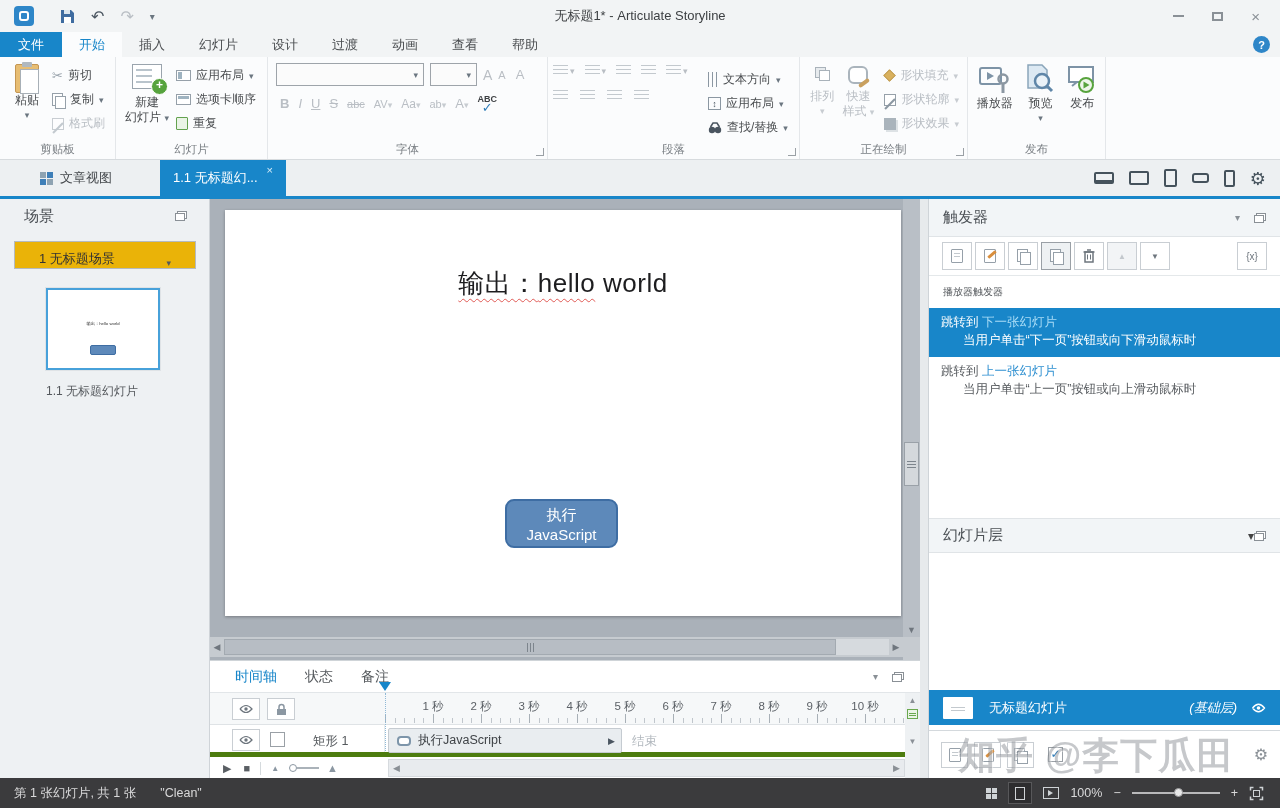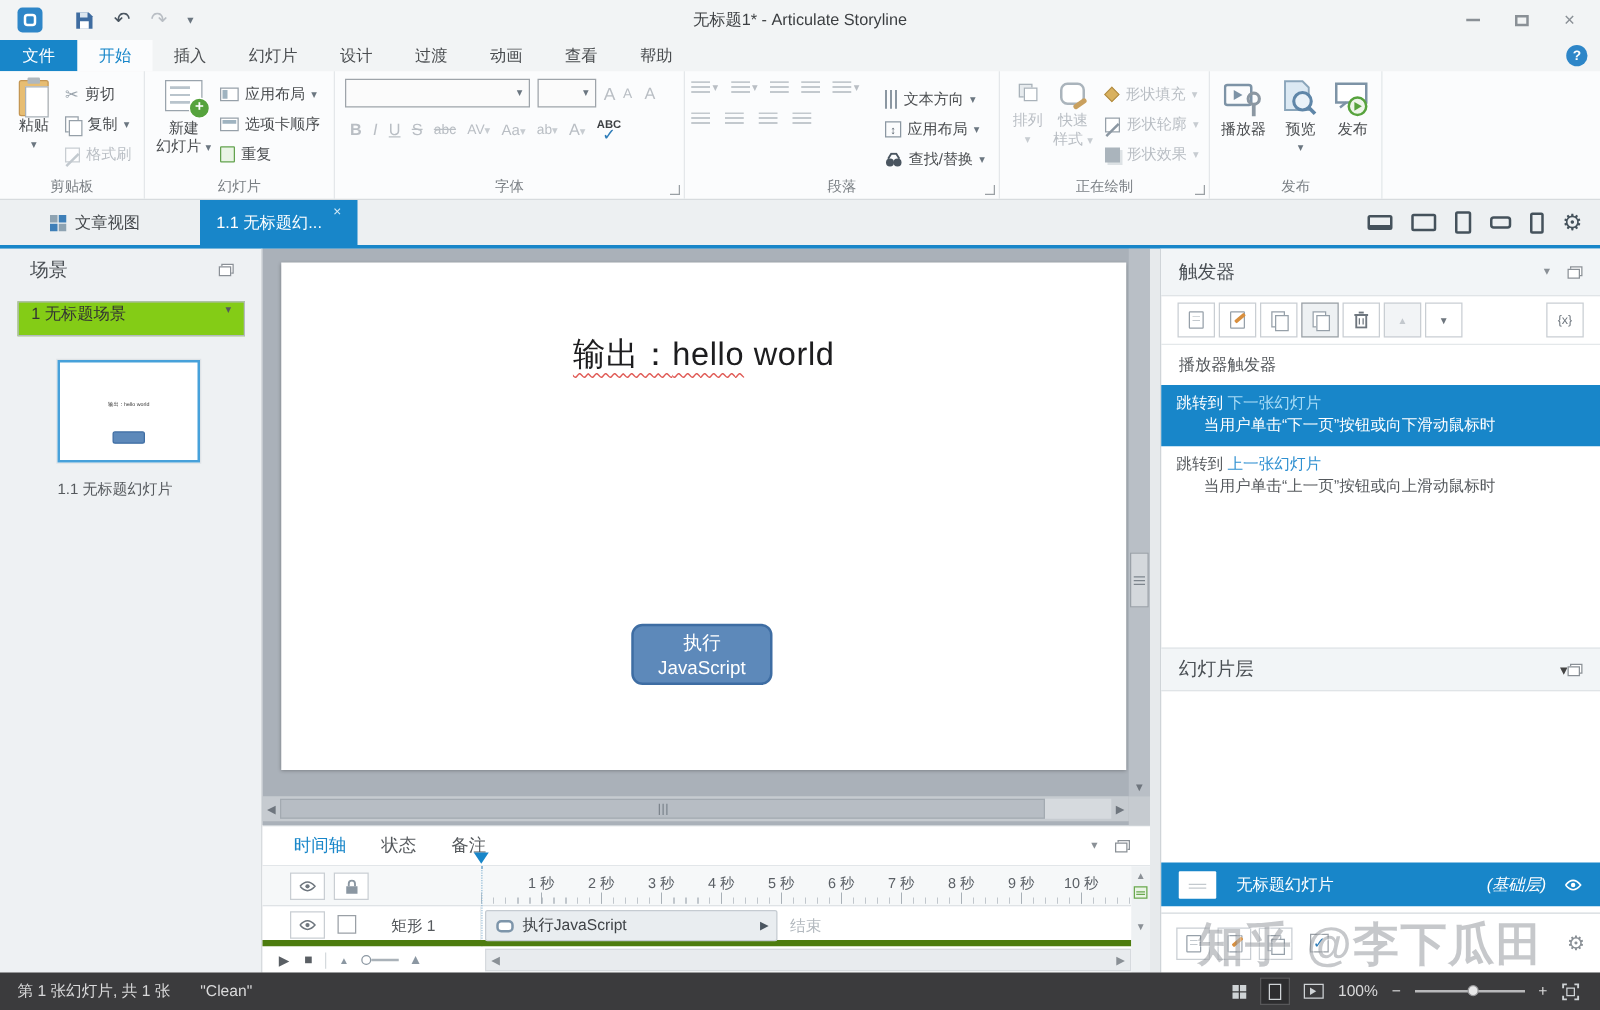--- a/index.html
+++ b/index.html
@@ -84,21 +84,21 @@
 .dv-tabp{width:13px;height:18px}
 .dv-phl{width:17px;height:10px;border-radius:3px}
 .dv-php{width:11px;height:17px;border-radius:2px}
 .gearch{font-size:18px;color:#45525c;font-family:"DejaVu Sans",sans-serif}
 
 .scenes{position:absolute;top:199px;left:0;width:210px;bottom:30px;background:#eef1f3;border-right:1px solid #cfd4d8}
 .ptitle{font-size:15px;color:#4b5055}
 .undock{width:12px;height:10px;position:relative}
 .undock:before{content:"";position:absolute;right:0;top:0;width:8px;height:6px;border:1px solid #8a9096;background:#fff}
 .undock:after{content:"";position:absolute;left:0;bottom:0;width:8px;height:6px;border:1px solid #8a9096;background:#fff}
-.sc-select{position:absolute;top:42px;left:14px;width:182px;height:28px;background:#84cc16;border:1px solid #b4bac0;display:flex;align-items:flex-start;padding:0 10px;font-size:13px;color:#333}
+.sc-select{position:absolute;top:42px;left:14px;width:182px;height:28px;background:#eab308;border:1px solid #b4bac0;display:flex;align-items:flex-end;padding:0 24px;font-size:13px;color:#333}
 .thumbbox{position:absolute;top:89px;left:46px;width:114px;height:82px;background:#fff;border:2px solid #47a1da;box-shadow:0 0 0 1px #dfe3e6}
 .thumbbox .ttxt{position:absolute;top:30px;left:0;right:0;text-align:center;font-size:5px;color:#333;transform:scale(.85)}
 .thumbbox .tbtn{position:absolute;left:50%;top:55px;transform:translateX(-50%);width:26px;height:10px;background:#5d89ba;border:1px solid #3e6da3;border-radius:2px}
 .sc-caption{position:absolute;top:184px;left:46px;font-size:12px;color:#55595d}
 
 .canvas{position:absolute;top:199px;left:210px;width:710px;height:461px;background:#aab1b9}
 .slide{position:absolute;top:11px;left:15px;width:676px;height:406px;background:#fff;box-shadow:0 1px 3px rgba(0,0,0,.3)}
 .slidetext{position:absolute;top:56px;left:0;width:100%;text-align:center;font-size:26px;color:#1d1d1f;letter-spacing:.5px}
 .wavy{text-decoration:underline;text-decoration-style:wavy;text-decoration-color:#e05a55;text-decoration-thickness:1px;text-underline-offset:6px}
 .jsbtn{position:absolute;left:280px;top:289px;width:113px;height:49px;background:#5d89ba;border:2px solid #3e6da3;border-radius:9px;color:#fff;font-size:15px;text-align:center;line-height:20px;padding-top:4px}
@@ -119,21 +119,21 @@
 .rp-head{height:38px;background:#f2f5f7;border-bottom:1px solid #e0e4e7;display:flex;align-items:center;padding:0 14px}
 .rp-head .ptitle{flex:1}
 .rp-head .cc{color:#8a9096;font-size:10px;margin-right:14px}
 .tbar{height:38px;display:flex;align-items:center;padding:0 13px;gap:3px}
 .tbtn{width:30px;height:28px;border:1px solid #c9ced3;background:#fff;display:flex;align-items:center;justify-content:center;color:#6e767e}
 .tbtn.pressed{border-color:#9aa0a6;background:#eef1f3}
 .tbtn.dis{background:#f2f4f6;color:#c3c8cd}
 .tbtn .pgpencil{position:relative}
 .tbtn .pgpencil:after{content:"";position:absolute;right:-4px;bottom:-2px;width:10px;height:3px;background:#d98f3e;transform:rotate(-40deg);border-radius:1px}
 .trig-sep{height:1px;background:#e4e8ea}
-.trig-sec{height:32px;display:flex;align-items:center;padding-left:14px;font-size:13px;color:#55595d}
+.trig-sec{height:32px;display:flex;align-items:center;padding-left:14px;font-size:10px;color:#55595d}
 .trig-item{padding:5px 6px 8px 12px;font-size:12.5px;line-height:18px;color:#55595d}
 .trig-item .tgt{color:#2f90d1}
 .trig-item .when{padding-left:22px}
 .trig-item.sel{background:#1886c9;color:#fff}
 .trig-item.sel .tgt{color:#a8dcf6}
 .lay-head{position:absolute;top:319px;left:0;right:0;height:35px;background:#f2f5f7;border-top:1px solid #e0e4e7;border-bottom:1px solid #e0e4e7;display:flex;align-items:center;padding:0 14px}
 .layer-row{position:absolute;top:491px;left:0;right:0;height:35px;background:#1886c9;color:#fff;display:flex;align-items:center;padding:0 14px;font-size:13px}
 .layer-row .lthumb{width:30px;height:22px;background:#fff;border-radius:1px;margin-right:16px;display:flex;align-items:center;justify-content:center}
 .layer-row .lthumb i{width:14px;height:1px;background:#c3c9ce;box-shadow:0 3px 0 #c3c9ce}
 .layer-row .tag{margin-left:auto;font-style:italic;margin-right:14px}

